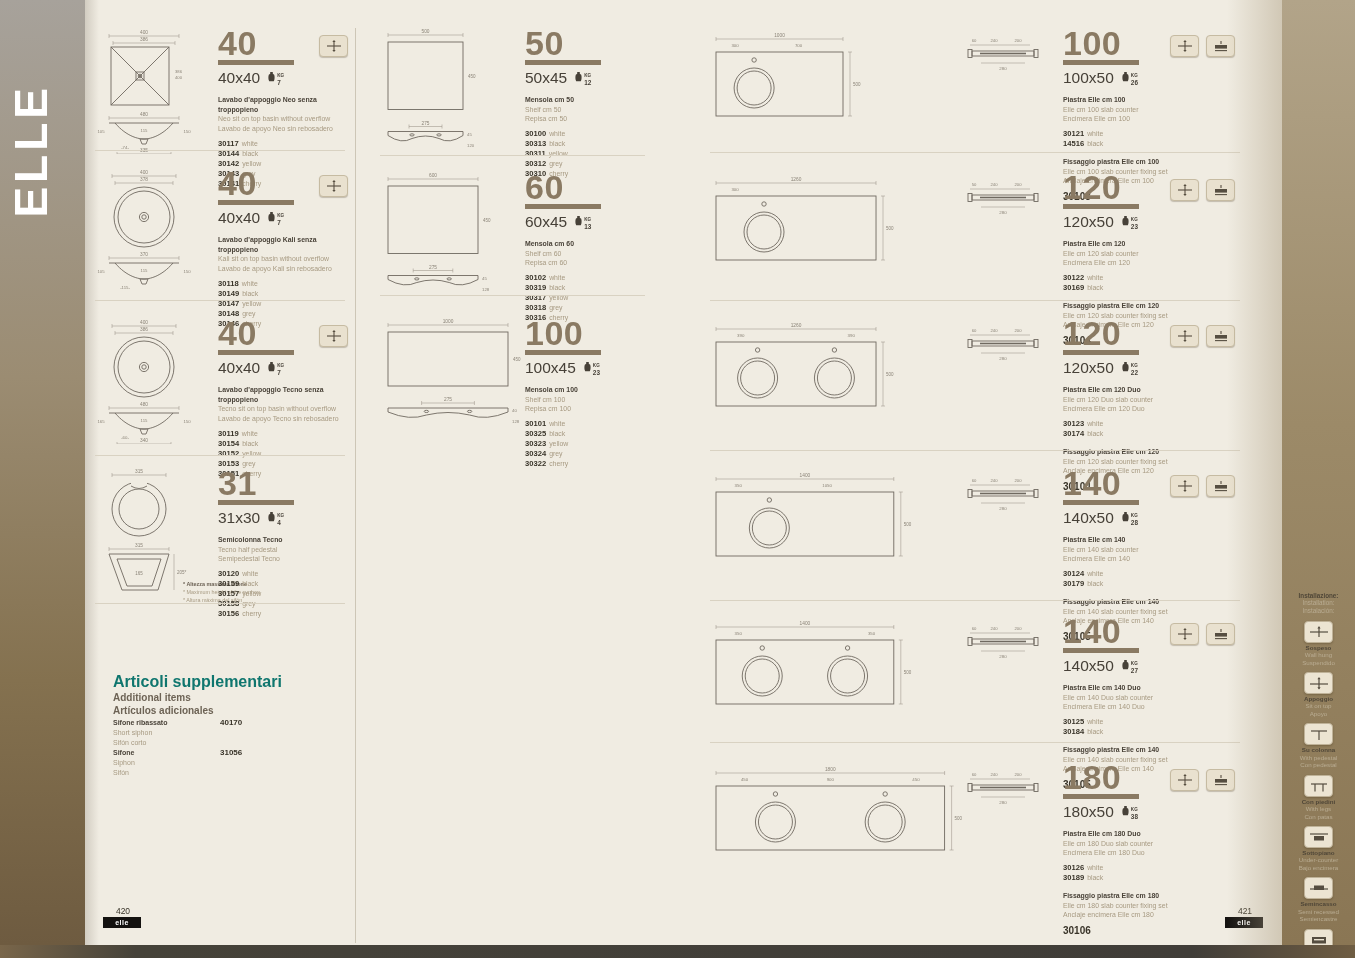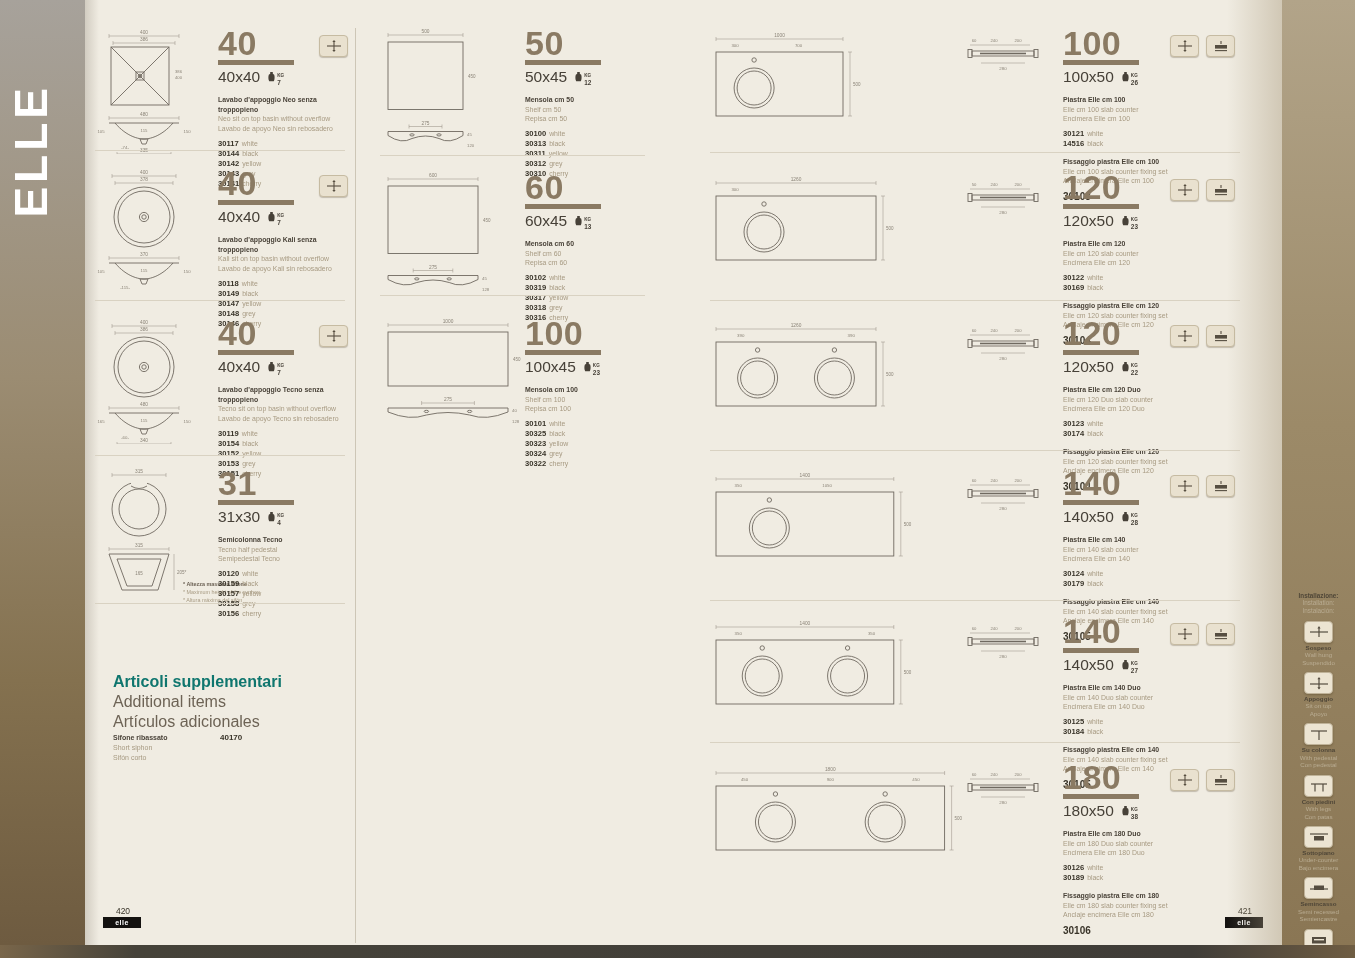--- a/index.html
+++ b/index.html
@@ -21,40 +21,40 @@
          background:linear-gradient(90deg,rgba(120,110,95,.25),rgba(120,110,95,0));}
   .vrule{position:absolute;left:270px;top:28px;width:1px;height:915px;background:#cdc6b6;}
   .sep{position:absolute;height:1px;background:#d9d2c2;}
   
   .pblock{position:absolute;}
   .pdraw{position:absolute;left:0;top:0;}
   .ptext{position:absolute;top:0;}
   .phead{position:relative;}
   .pnum{font-size:34px;font-weight:bold;color:#8a7a63;line-height:30px;letter-spacing:.5px;}
   .pbar{width:76px;height:5px;background:#8a7a63;margin:2px 0 3px 0;}
-  .psize{display:flex;align-items:flex-start;gap:5px;font-size:15.5px;color:#474138;}
+  .psize{display:flex;align-items:center;gap:5px;font-size:15.5px;color:#474138;}
   .wspec{display:flex;align-items:flex-end;gap:2px;margin-left:3px;padding-bottom:1px;}
   .wstack{display:flex;flex-direction:column;font-size:4.6px;color:#474138;line-height:1.15;font-weight:bold;}
   .wval{font-size:6.4px;}
   .inst-icons{position:absolute;right:0;top:7px;display:flex;gap:7px;}
   .inst-icon{width:27px;height:20px;background:#e9e1cf;border:1px solid #c6bba2;border-radius:4px;
              display:flex;align-items:center;justify-content:center;box-shadow:0 1px 1px rgba(60,45,20,.25);}
   .pname{font-size:6.9px;line-height:1.4;color:#a79a82;}
   .pname.it{font-weight:bold;color:#4a4339;margin-top:8px;}
   .pcodes{margin-top:5px;}
   .crow{font-size:7.6px;font-weight:bold;color:#393429;line-height:1.3;}
   .crow .col{font-weight:normal;font-size:6.9px;color:#a79a82;margin-left:3px;}
   .fixname{margin-top:3px;}
   .fixcode{margin-top:5px;font-size:10px;font-weight:bold;color:#393429;}
   .pnotes{position:absolute;font-size:5.4px;line-height:1.5;color:#a79a82;width:200px;}
   .pnotes .n0{color:#6b6154;font-weight:bold;}
   
   .supp{position:absolute;left:28px;top:673px;width:255px;}
   .supp h2{margin:0 0 1px 0;font-size:16px;font-weight:bold;color:#0f766e;}
-  .supp .sub{font-size:16px;font-weight:normal;color:#6d6355;line-height:1.25;}
+  .supp .sub{font-size:10px;font-weight:bold;color:#6d6355;line-height:1.25;}
   .sitem{position:relative;margin-top:1px;}
   .sitem .n1{font-size:7px;font-weight:bold;color:#4a4339;line-height:1.4;}
   .sitem .n2{font-size:7px;color:#a79a82;line-height:1.4;}
   .sitem .scode{position:absolute;left:107px;top:0;font-size:8px;font-weight:bold;color:#393429;}
   
   .footer{position:absolute;top:906px;width:40px;}
   .pageno{font-size:8.5px;color:#393429;text-align:center;}
   .badge{margin-top:1px;background:#141210;color:#fff;font-size:7px;font-weight:bold;text-align:center;
          width:38px;padding:1.5px 0 2px 0;letter-spacing:.5px;}
   
@@ -76,20 +76,26 @@
 
     <section class="supp">
       <h2>Articoli supplementari</h2>
       <div class="sub">Additional items</div>
       <div class="sub">Artículos adicionales</div>
       <div class="sitem">
         <div class="n1">Sifone ribassato</div>
         <div class="n2">Short siphon</div>
         <div class="n2">Sifón corto</div>
         <div class="scode">40170</div>
+      </div>
+      <div class="sitem">
+        <div class="n1">Sifone</div>
+        <div class="n2">Siphon</div>
+        <div class="n2">Sifón</div>
+        <div class="scode">31056</div>
       </div>
     </section>
 
     <div class="footer" style="left:18px;">
       <div class="pageno">420</div>
       <div class="badge">elle</div>
     </div>
     <div class="footer" style="left:1140px;">
       <div class="pageno">421</div>
       <div class="badge">elle</div>

